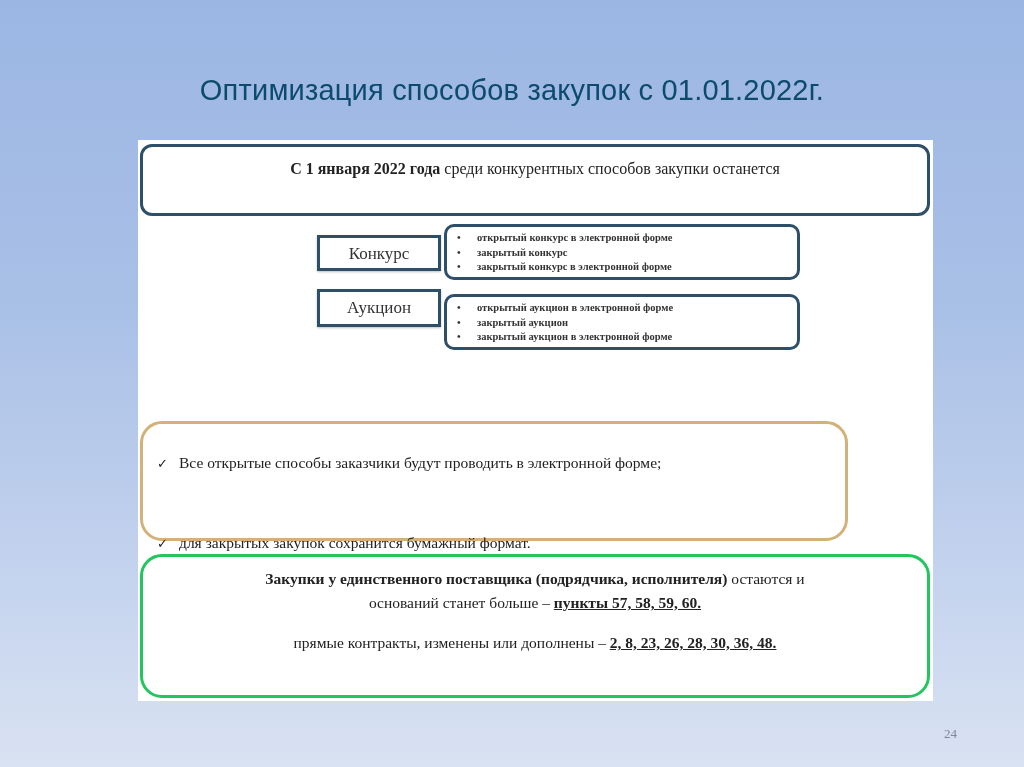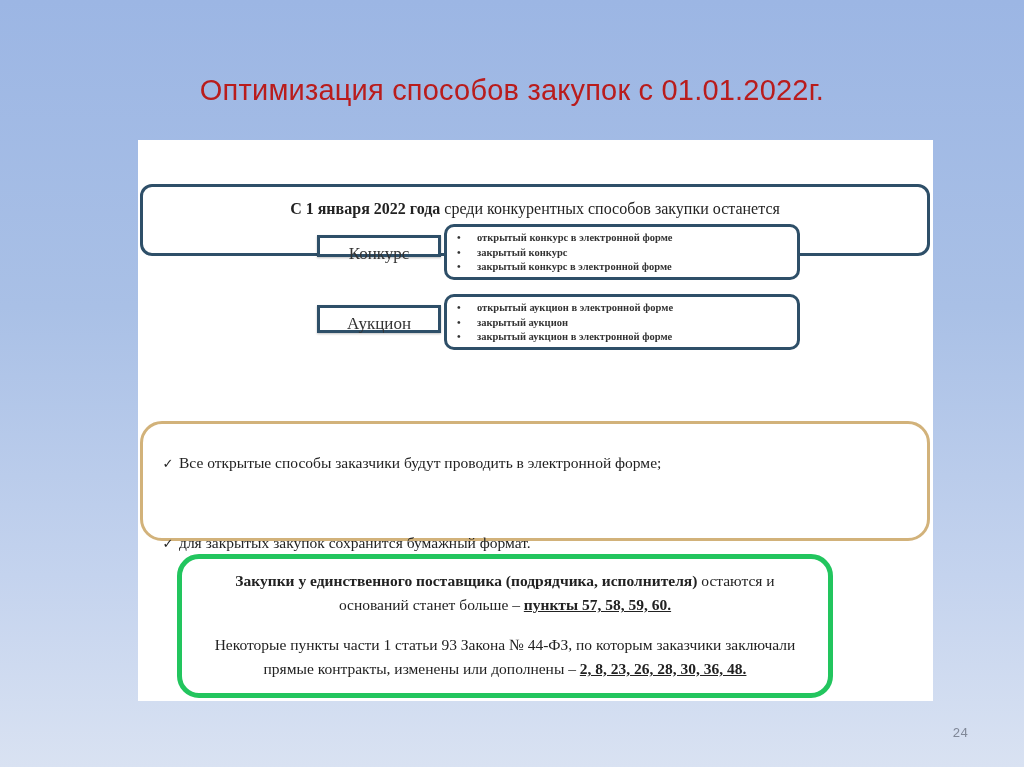--- a/index.html
+++ b/index.html
@@ -13,21 +13,21 @@
       overflow: hidden;
       background: linear-gradient(to bottom, #9cb6e4 0%, #a9c0e6 40%, #c4d3ee 75%, #d9e2f2 100%);
       font-family: "Liberation Serif", "DejaVu Serif", serif;
     }
     .slide-title {
       position: absolute;
       left: 0;
       top: 74px;
       width: 1024px;
       text-align: center;
-      color: #b91c1c;
+      color: #0c4a6e;
       font-family: "Liberation Sans", "DejaVu Sans", sans-serif;
       font-size: 29px;
       letter-spacing: 0.2px;
     }
     .panel {
       position: absolute;
       left: 138px;
       top: 140px;
       width: 795px;
       height: 561px;
@@ -43,21 +43,20 @@
       top: 4px;
       width: 790px;
       height: 72px;
       border: 3px solid #2e4f68;
       border-radius: 12px;
       text-align: center;
       font-size: 16px;
       line-height: 24px;
       padding-top: 10px;
       color: #222;
-      margin-top: 40px;
     }
     .b { font-weight: bold; }
     .label-box {
       position: absolute;
       box-sizing: border-box;
       border: 3px solid #2e4f68;
       background: #fff;
       text-align: center;
       color: #333;
       font-size: 17px;
@@ -85,88 +84,86 @@
       padding-left: 20px;
     }
     .list-box li .bullet {
       position: absolute;
       left: 0;
       top: 0;
     }
     .box-checks {
       left: 2px;
       top: 281px;
-      width: 790px;
+      width: 708px;
       height: 120px;
       border: 3px solid #d2b27a;
       border-radius: 22px;
       color: #222;
       font-size: 15.5px;
-      text-align: center;
     }
     .check-row {
       position: absolute;
       left: 14px;
     }
     .check-row .check {
       display: inline-block;
       width: 22px;
       font-family: "DejaVu Sans", sans-serif;
       font-size: 13px;
     }
     .box-single {
       left: 2px;
       top: 414px;
-      width: 656px;
+      width: 790px;
       height: 144px;
-      border: 5px solid #22c55e;
+      border: 3px solid #22c55e;
       border-radius: 22px;
       text-align: center;
       color: #222;
       font-size: 15.5px;
       line-height: 24px;
-      margin-left: 37px;
     }
     .u { text-decoration: underline; font-weight: bold; }
     .page-number {
       position: absolute;
       left: 944px;
       top: 726px;
       width: 24px;
-      text-align: right;
-      font-family: Liberation Mono, monospace;
+      text-align: left;
+      font-family: Liberation Serif, serif;
       font-size: 13px;
       color: #808898;
     }
   </style>
 </head>
 <body>
 
 <div class="slide-title">Оптимизация способов закупок с 01.01.2022г.</div>
 
 <div class="panel">
 
   <div class="box box-intro">
     <div>
       <span class="b">С 1 января 2022 года</span><span> среди конкурентных способов закупки останется</span>
     </div>
   </div>
 
-  <div class="label-box" style="left:179px; top:95px; width:124px; height:22px; line-height:32px;">
+  <div class="label-box" style="left:179px; top:95px; width:124px; height:36px; line-height:32px;">
     <span>Конкурс</span>
   </div>
   <div class="list-box" style="left:306px; top:84px; width:356px; height:56px;">
     <ul>
       <li><span class="bullet">•</span><span>открытый конкурс в электронной форме</span></li>
       <li><span class="bullet">•</span><span>закрытый конкурс</span></li>
       <li><span class="bullet">•</span><span>закрытый конкурс в электронной форме</span></li>
     </ul>
   </div>
 
-  <div class="label-box" style="left:179px; top:165px; width:124px; height:28px; line-height:32px;">
+  <div class="label-box" style="left:179px; top:149px; width:124px; height:38px; line-height:32px;">
     <span>Аукцион</span>
   </div>
   <div class="list-box" style="left:306px; top:154px; width:356px; height:56px;">
     <ul>
       <li><span class="bullet">•</span><span>открытый аукцион в электронной форме</span></li>
       <li><span class="bullet">•</span><span>закрытый аукцион</span></li>
       <li><span class="bullet">•</span><span>закрытый аукцион в электронной форме</span></li>
     </ul>
   </div>
 
@@ -179,20 +176,19 @@
       <span class="check">✓</span><span>для закрытых закупок сохранится бумажный формат.</span>
     </div>
   </div>
 
   <div class="box box-single">
     <div style="padding-top:10px;">
       <div><span class="b">Закупки у единственного поставщика (подрядчика, исполнителя)</span><span> остаются и</span></div>
       <div><span>оснований станет больше – </span><span class="u">пункты 57, 58, 59, 60.</span></div>
     </div>
     <div style="padding-top:16px;">
-      <div>Некоторые пункты части 1 статьи 93 Закона № 44-ФЗ, по которым заказчики заключали</div>
       <div><span>прямые контракты, изменены или дополнены – </span><span class="u">2, 8, 23, 26, 28, 30, 36, 48.</span></div>
     </div>
   </div>
 
 </div>
 
 <div class="page-number">24</div>
 
 </body></html>

